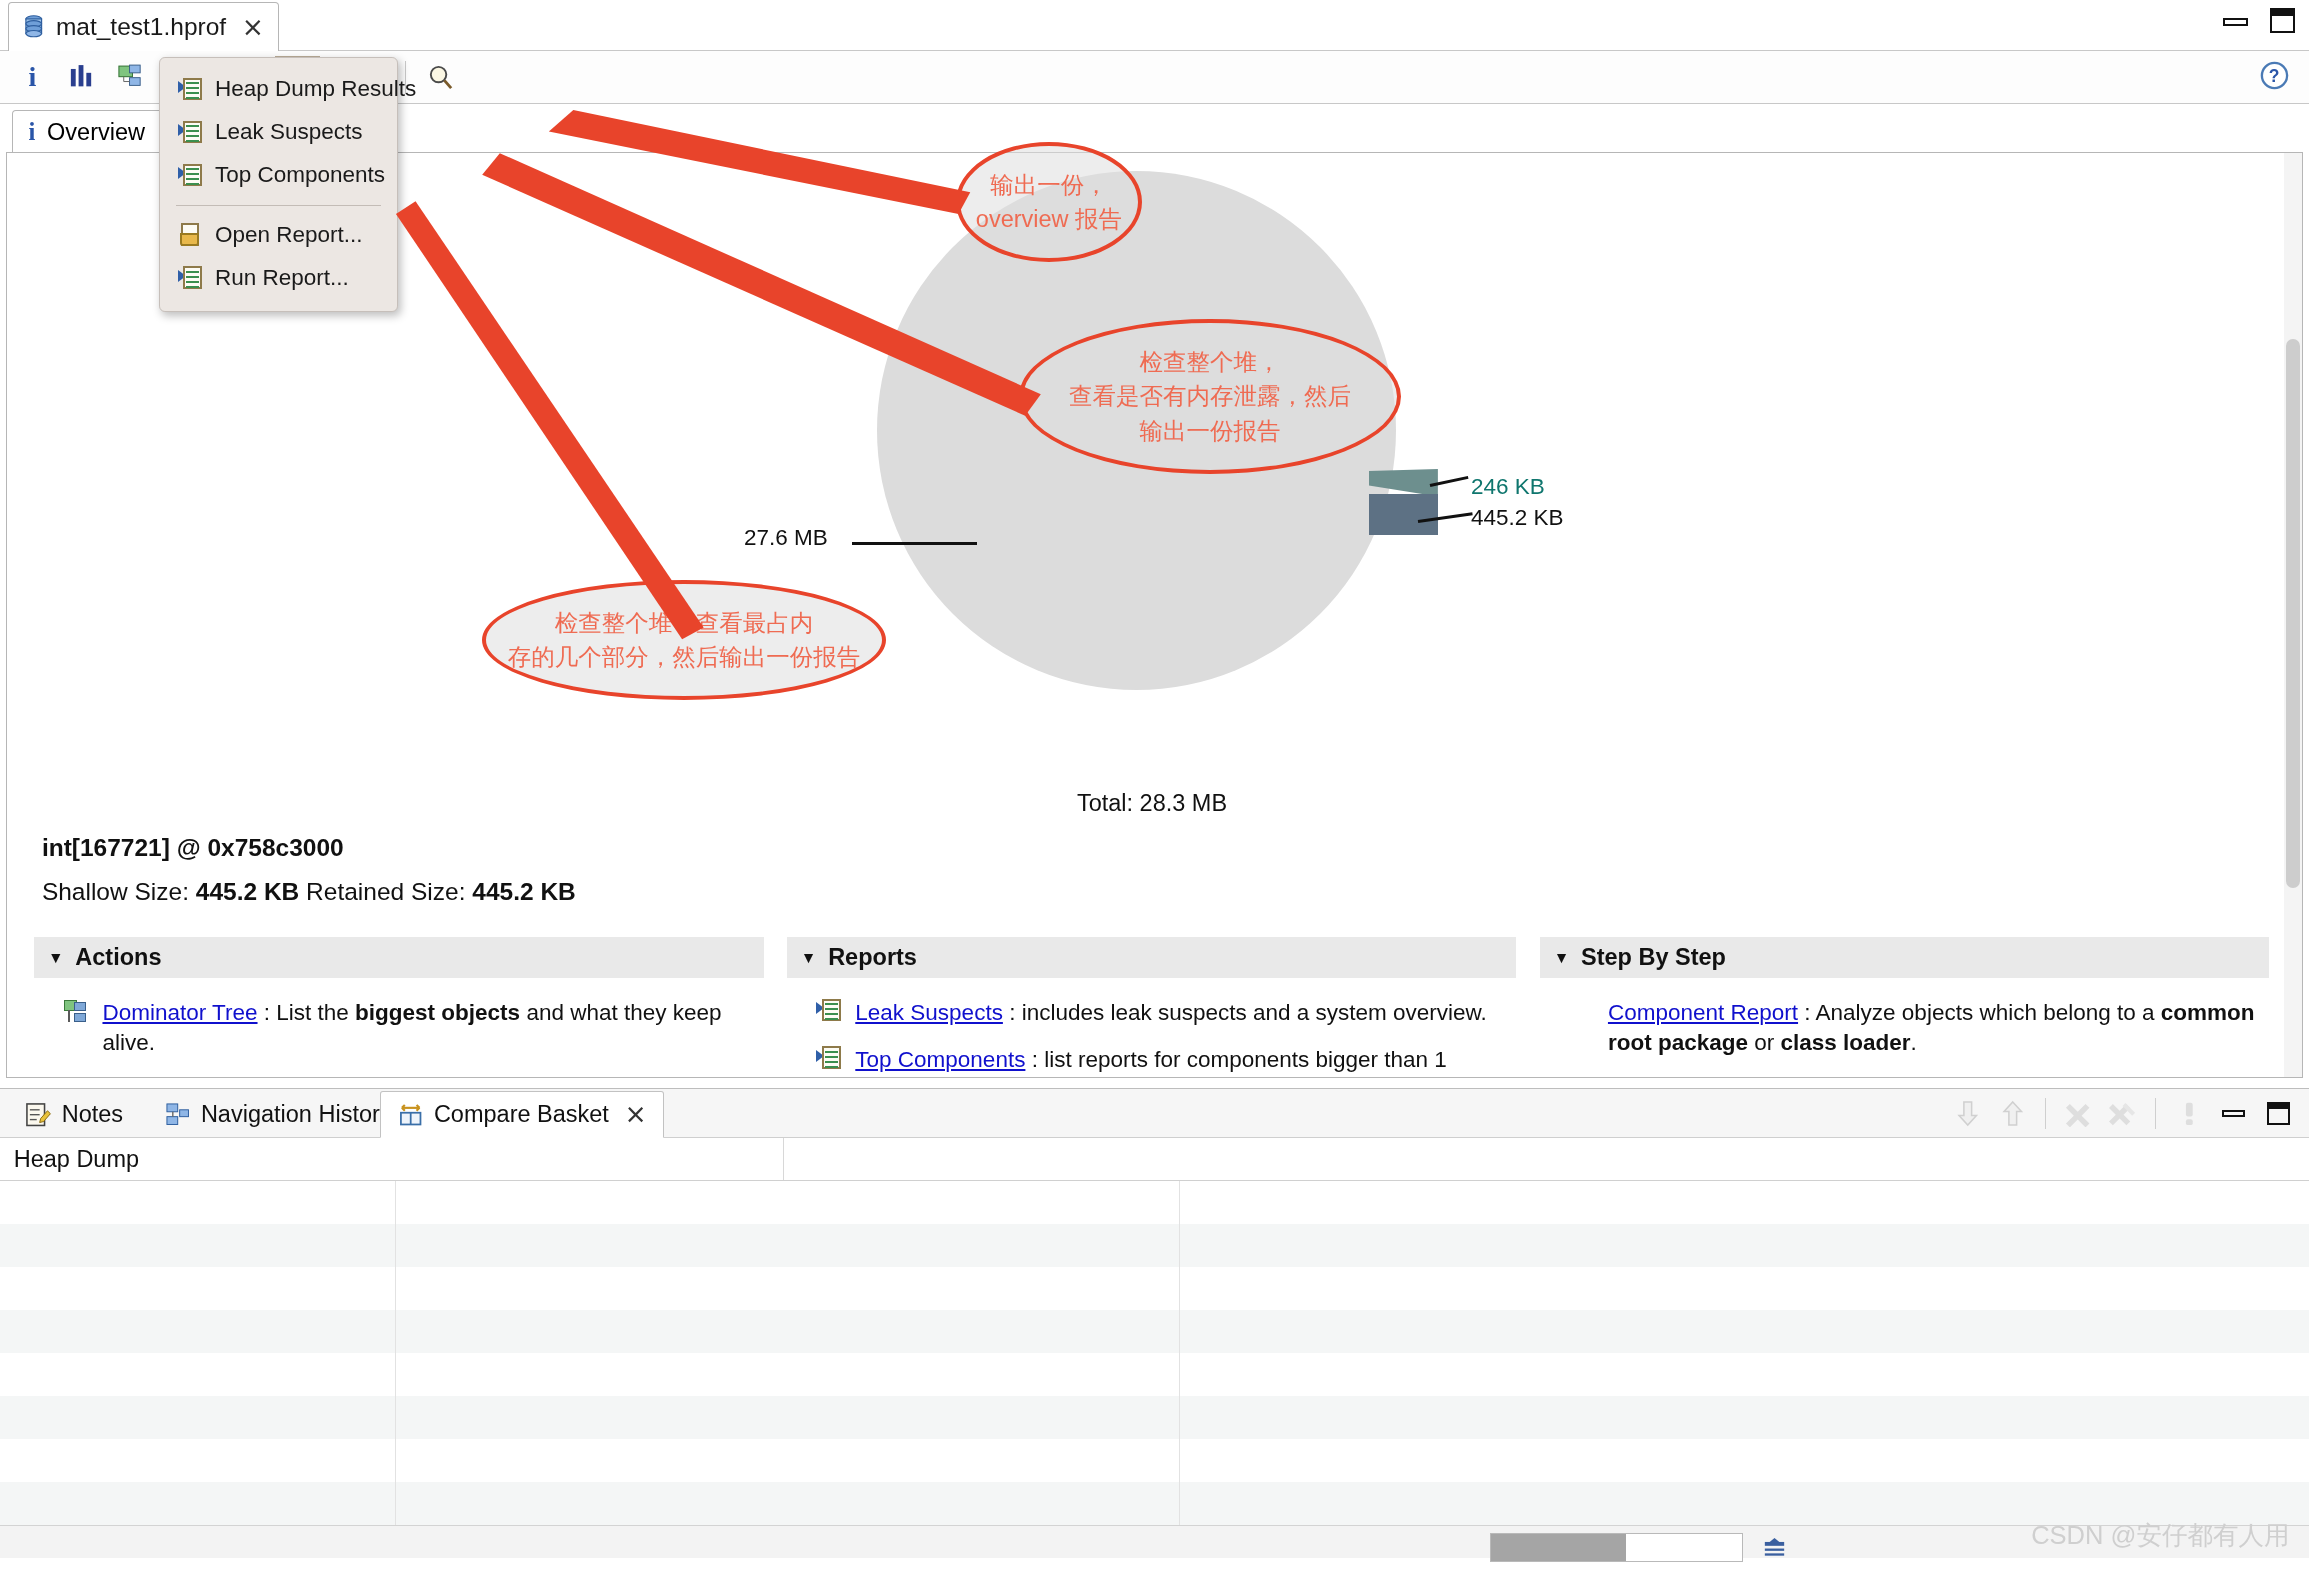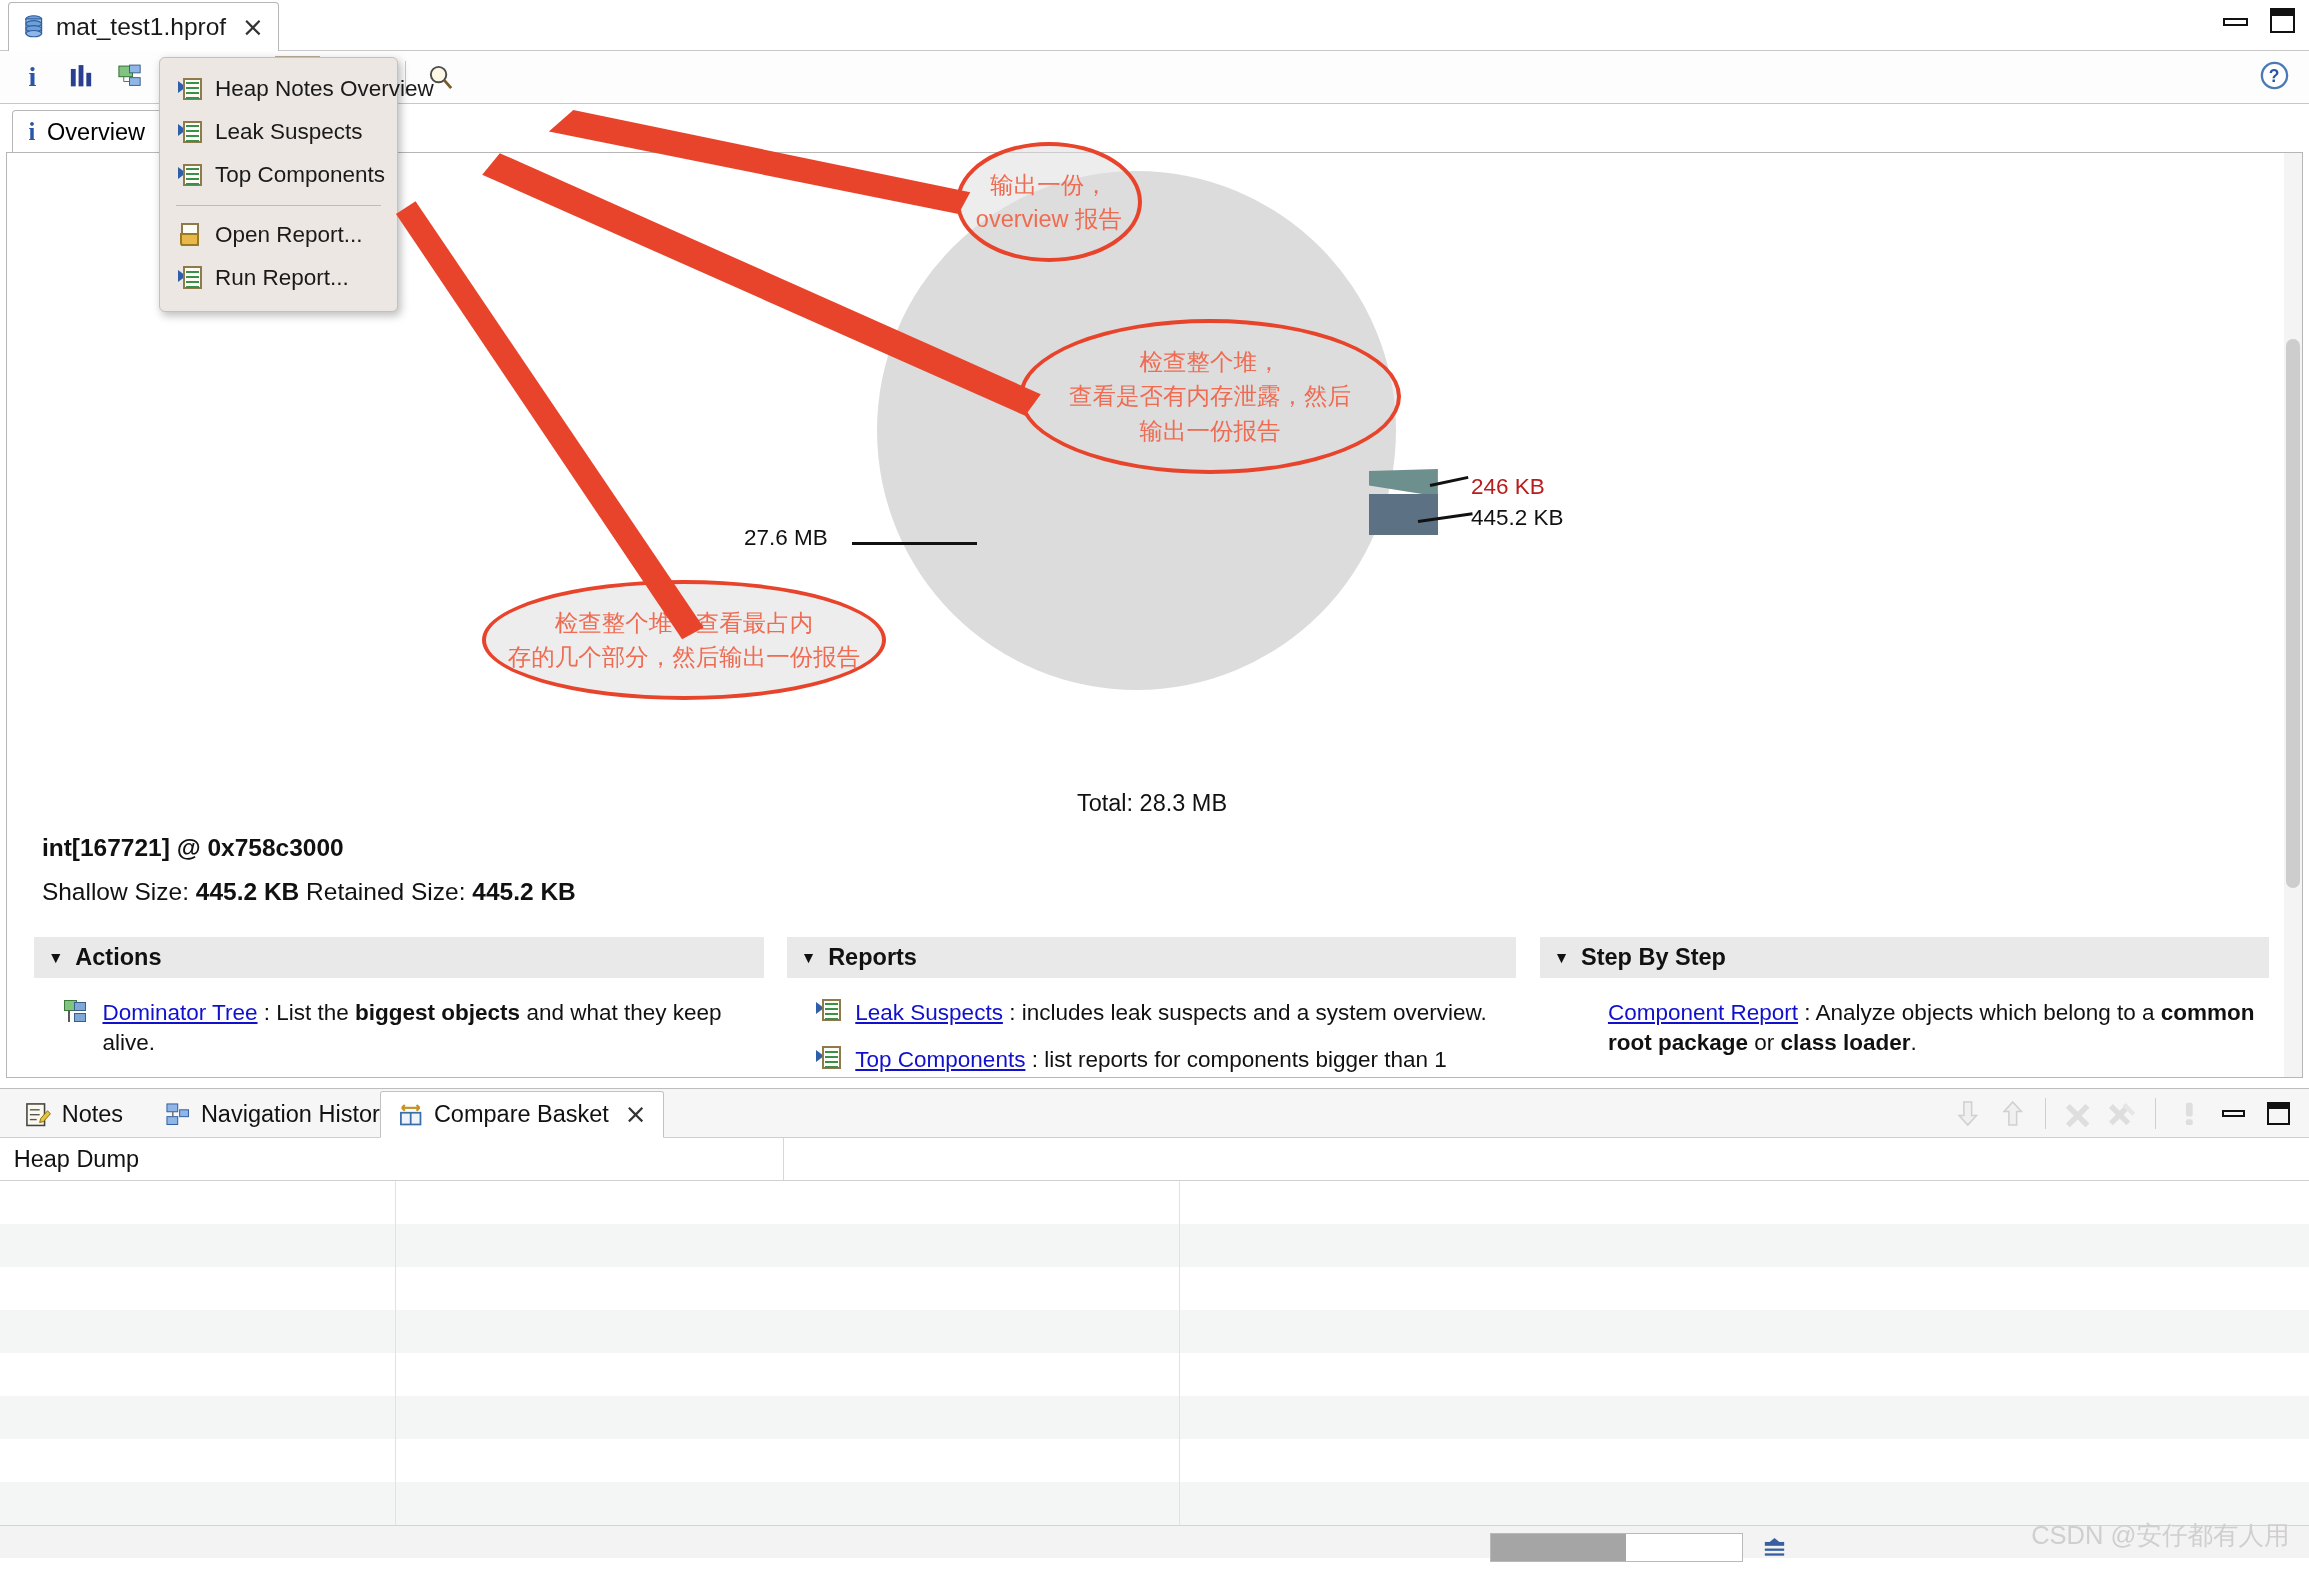--- a/index.html
+++ b/index.html
@@ -110,21 +110,21 @@
   .slice-a {
     position: absolute; left: 1362px; top: 316px; width: 69px; height: 27.4px;
     background: #6d8f8e; clip-path: polygon(0 2px, 100% 0, 100% 100%, 0 60%);
   }
   .slice-b {
     position: absolute; left: 1362px; top: 341px; width: 69px; height: 41px;
     background: #5d7184; clip-path: polygon(0 0, 100% 0, 100% 100%, 0 100%);
   }
   .lbl-27 { position: absolute; left: 737px; top: 372px; font-size: 22.5px; color: #111; }
   .leader-27 { position: absolute; left: 845px; top: 389px; width: 125px; height: 2.9px; background: #111; }
-  .lbl-246 { position: absolute; left: 1464px; top: 321px; font-size: 22.5px; color: #b91c1c; }
+  .lbl-246 { position: absolute; left: 1464px; top: 321px; font-size: 22.5px; color: #0f766e; }
   .leader-246 { position: absolute; left: 1423px; top: 331px; width: 39px; height: 2.9px; background: #111; transform: rotate(-12deg); transform-origin: left center; }
   .lbl-445 { position: absolute; left: 1464px; top: 352px; font-size: 22.5px; color: #111; }
   .leader-445 { position: absolute; left: 1411px; top: 367px; width: 55px; height: 2.9px; background: #111; transform: rotate(-8deg); transform-origin: left center; }
   .lbl-total { position: absolute; left: 1070px; top: 637px; font-size: 23.5px; color: #111; }
 
   
   .objinfo { position: absolute; left: 35px; top: 681px; }
   .objinfo .l1 { font-size: 24.5px; font-weight: bold; color: #111; }
   .objinfo .l2 { font-size: 24.5px; color: #111; margin-top: 15.7px; }
   .objinfo .l2 b { font-weight: bold; }
@@ -542,21 +542,21 @@
 <div class="menu">
   <div class="menu-item">
     <span class="ico-report">
       <span class="tri"></span>
         <span class="doc"></span>
       <span class="ln" style="top:5.9px"></span>
         <span class="ln" style="top:10.8px"></span>
       <span class="ln" style="top:15.7px"></span>
         <span class="ln" style="top:20.6px"></span>
     </span>
-    <span>Heap Notes Overview</span>
+    <span>Heap Dump Results</span>
   </div>
   <div class="menu-item">
     <span class="ico-report">
       <span class="tri"></span>
         <span class="doc"></span>
       <span class="ln" style="top:5.9px"></span>
         <span class="ln" style="top:10.8px"></span>
       <span class="ln" style="top:15.7px"></span>
         <span class="ln" style="top:20.6px"></span>
     </span>

